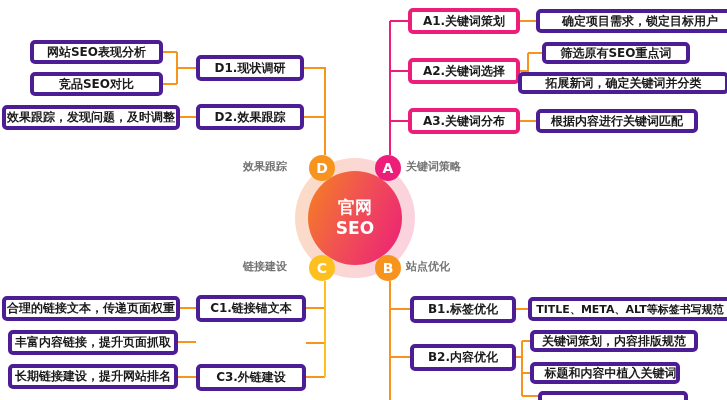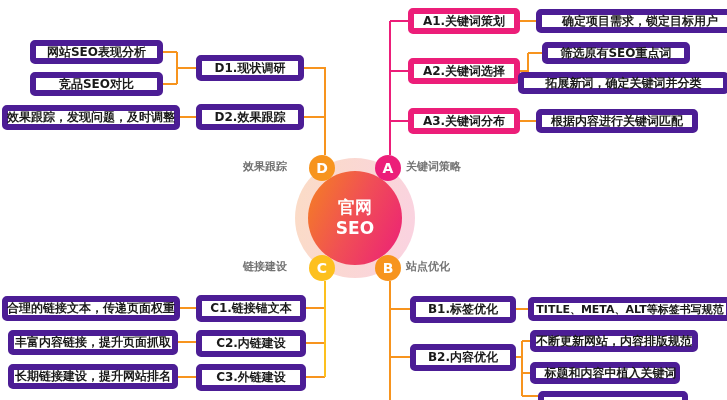--- a/index.html
+++ b/index.html
@@ -2,21 +2,21 @@
 <html><head>
 <meta charset="utf-8">
 <style>
   * { margin:0; padding:0; box-sizing:border-box; }
   body { font-family:"DejaVu Sans","Liberation Sans",sans-serif; background:#fff; }
   .stage { position:relative; width:727px; height:400px; background:#fff; overflow:hidden; }
 
   svg.wires { position:absolute; left:0; top:0; z-index:0; }
 
   .box { position:absolute; display:flex; align-items:center; justify-content:center;
-         background:#fff; border:6px solid #4c1d95; border-radius:5px;
+         background:#fff; border:4px solid #4c1d95; border-radius:5px;
          font-size:12px; font-weight:bold; color:#1a1a1a; white-space:nowrap;
          z-index:2; padding:0 4px; }
   .box.pink { border-color:#EC1E79; }
   .box.sm { font-size:11px; }
 
   .branch-title { position:absolute; font-size:11px; font-weight:bold; color:#737373;
                   z-index:2; white-space:nowrap; }
 
   .letter { position:absolute; width:26px; height:26px; border-radius:50%;
             display:flex; align-items:center; justify-content:center;
@@ -83,24 +83,23 @@
   <div class="box" style="left:536px; top:9px; width:208px; height:24px;">确定项目需求，锁定目标用户</div>
   <div class="box pink" style="left:408px; top:58px; width:112px; height:26px;">A2.关键词选择</div>
   <div class="box" style="left:542px; top:42px; width:148px; height:22px;">筛选原有SEO重点词</div>
   <div class="box" style="left:518px; top:72px; width:211px; height:22px;">拓展新词，确定关键词并分类</div>
   <div class="box pink" style="left:408px; top:108px; width:112px; height:26px;">A3.关键词分布</div>
   <div class="box" style="left:536px; top:109px; width:162px; height:24px;">根据内容进行关键词匹配</div>
 
   <div class="box" style="left:2px; top:296px; width:178px; height:25px;">合理的链接文本，传递页面权重</div>
   <div class="box" style="left:196px; top:295px; width:110px; height:27px;">C1.链接锚文本</div>
   <div class="box" style="left:8px; top:330px; width:170px; height:25px;">丰富内容链接，提升页面抓取</div>
-  <div class="box" style="left:196px; top:330px; width:110px; height:27px;">C2.内链建设</div>
   <div class="box" style="left:8px; top:364px; width:170px; height:25px;">长期链接建设，提升网站排名</div>
   <div class="box" style="left:196px; top:364px; width:110px; height:27px;">C3.外链建设</div>
 
   <div class="box" style="left:410px; top:296px; width:106px; height:27px;">B1.标签优化</div>
   <div class="box sm" style="left:528px; top:297px; width:204px; height:24px;">TITLE、META、ALT等标签书写规范</div>
   <div class="box" style="left:410px; top:344px; width:106px; height:27px;">B2.内容优化</div>
-  <div class="box" style="left:530px; top:330px; width:168px; height:22px;">不断更新网站，内容排版规范</div>
+  <div class="box" style="left:530px; top:330px; width:168px; height:22px;">关键词策划，内容排版规范</div>
   <div class="box" style="left:530px; top:362px; width:150px; height:22px;padding-left:15px;">标题和内容中植入关键词</div>
   <div class="box" style="left:538px; top:391px; width:150px; height:22px;"></div>
 
 </div>
 
 </body></html>

